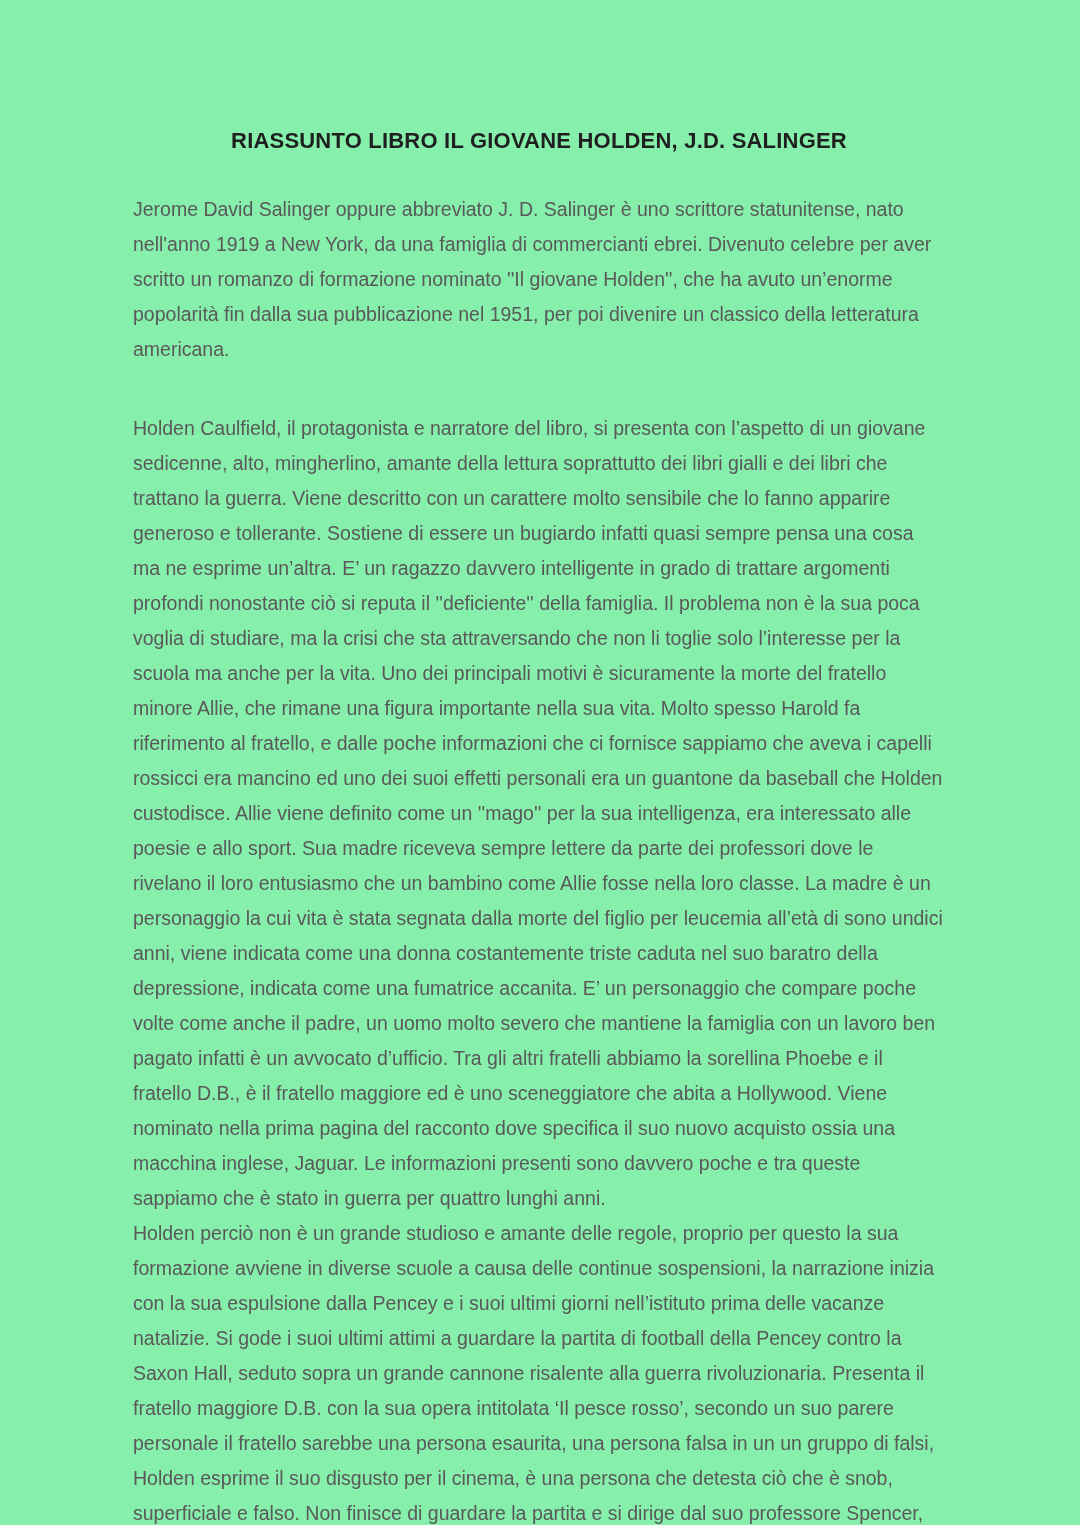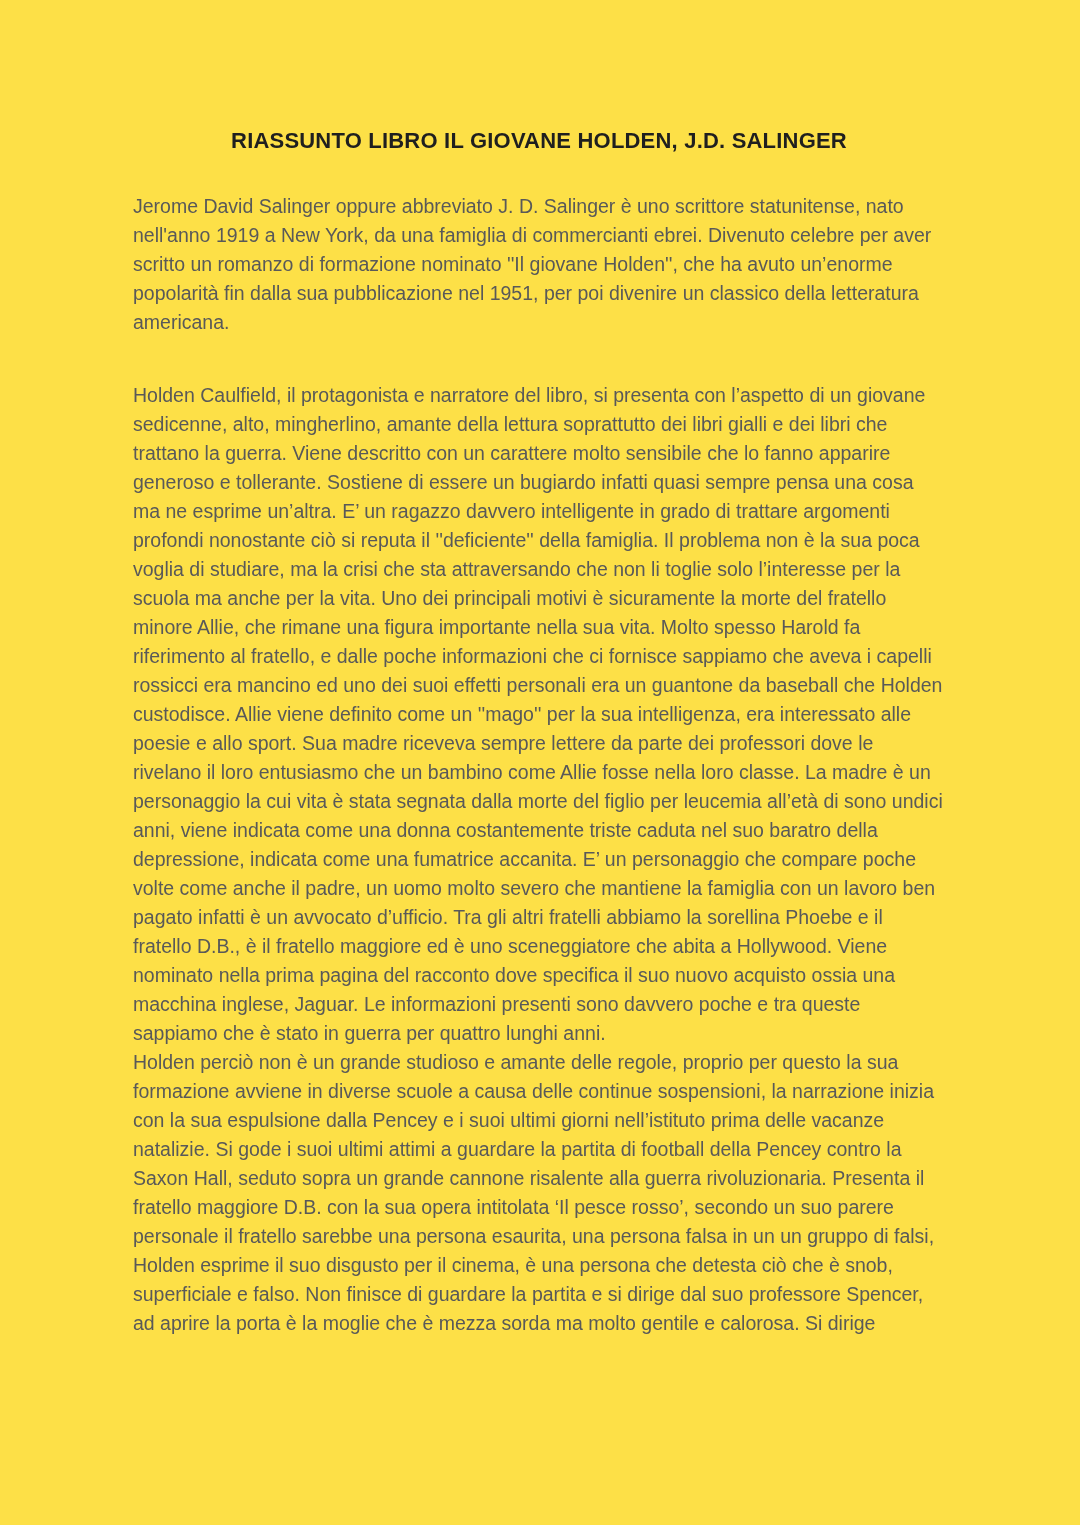--- a/index.html
+++ b/index.html
@@ -4,38 +4,38 @@
 <style>
   html, body {
     margin: 0;
     padding: 0;
     background: #ffffff;
   }
   .page {
     position: relative;
     width: 1080px;
     height: 1525px;
-    background: #fde047;
+    background: #86efac;
     box-sizing: border-box;
     padding: 128px 135px 0 133px;
     overflow: hidden;
     font-family: "Liberation Sans", "DejaVu Sans", sans-serif;
   }
   .doc-title {
     margin: 0 0 38px 0;
     text-align: center;
     font-size: 22px;
     font-weight: bold;
     color: #1f1f1f;
     letter-spacing: 0.2px;
   }
   .body-par {
     margin: 0;
     font-size: 19.5px;
-    line-height: 29px;
+    line-height: 35px;
     color: #595959;
     text-align: left;
   }
   .body-par.spaced {
     margin-top: 44px;
   }
 </style>
 </head>
 <body>
 

